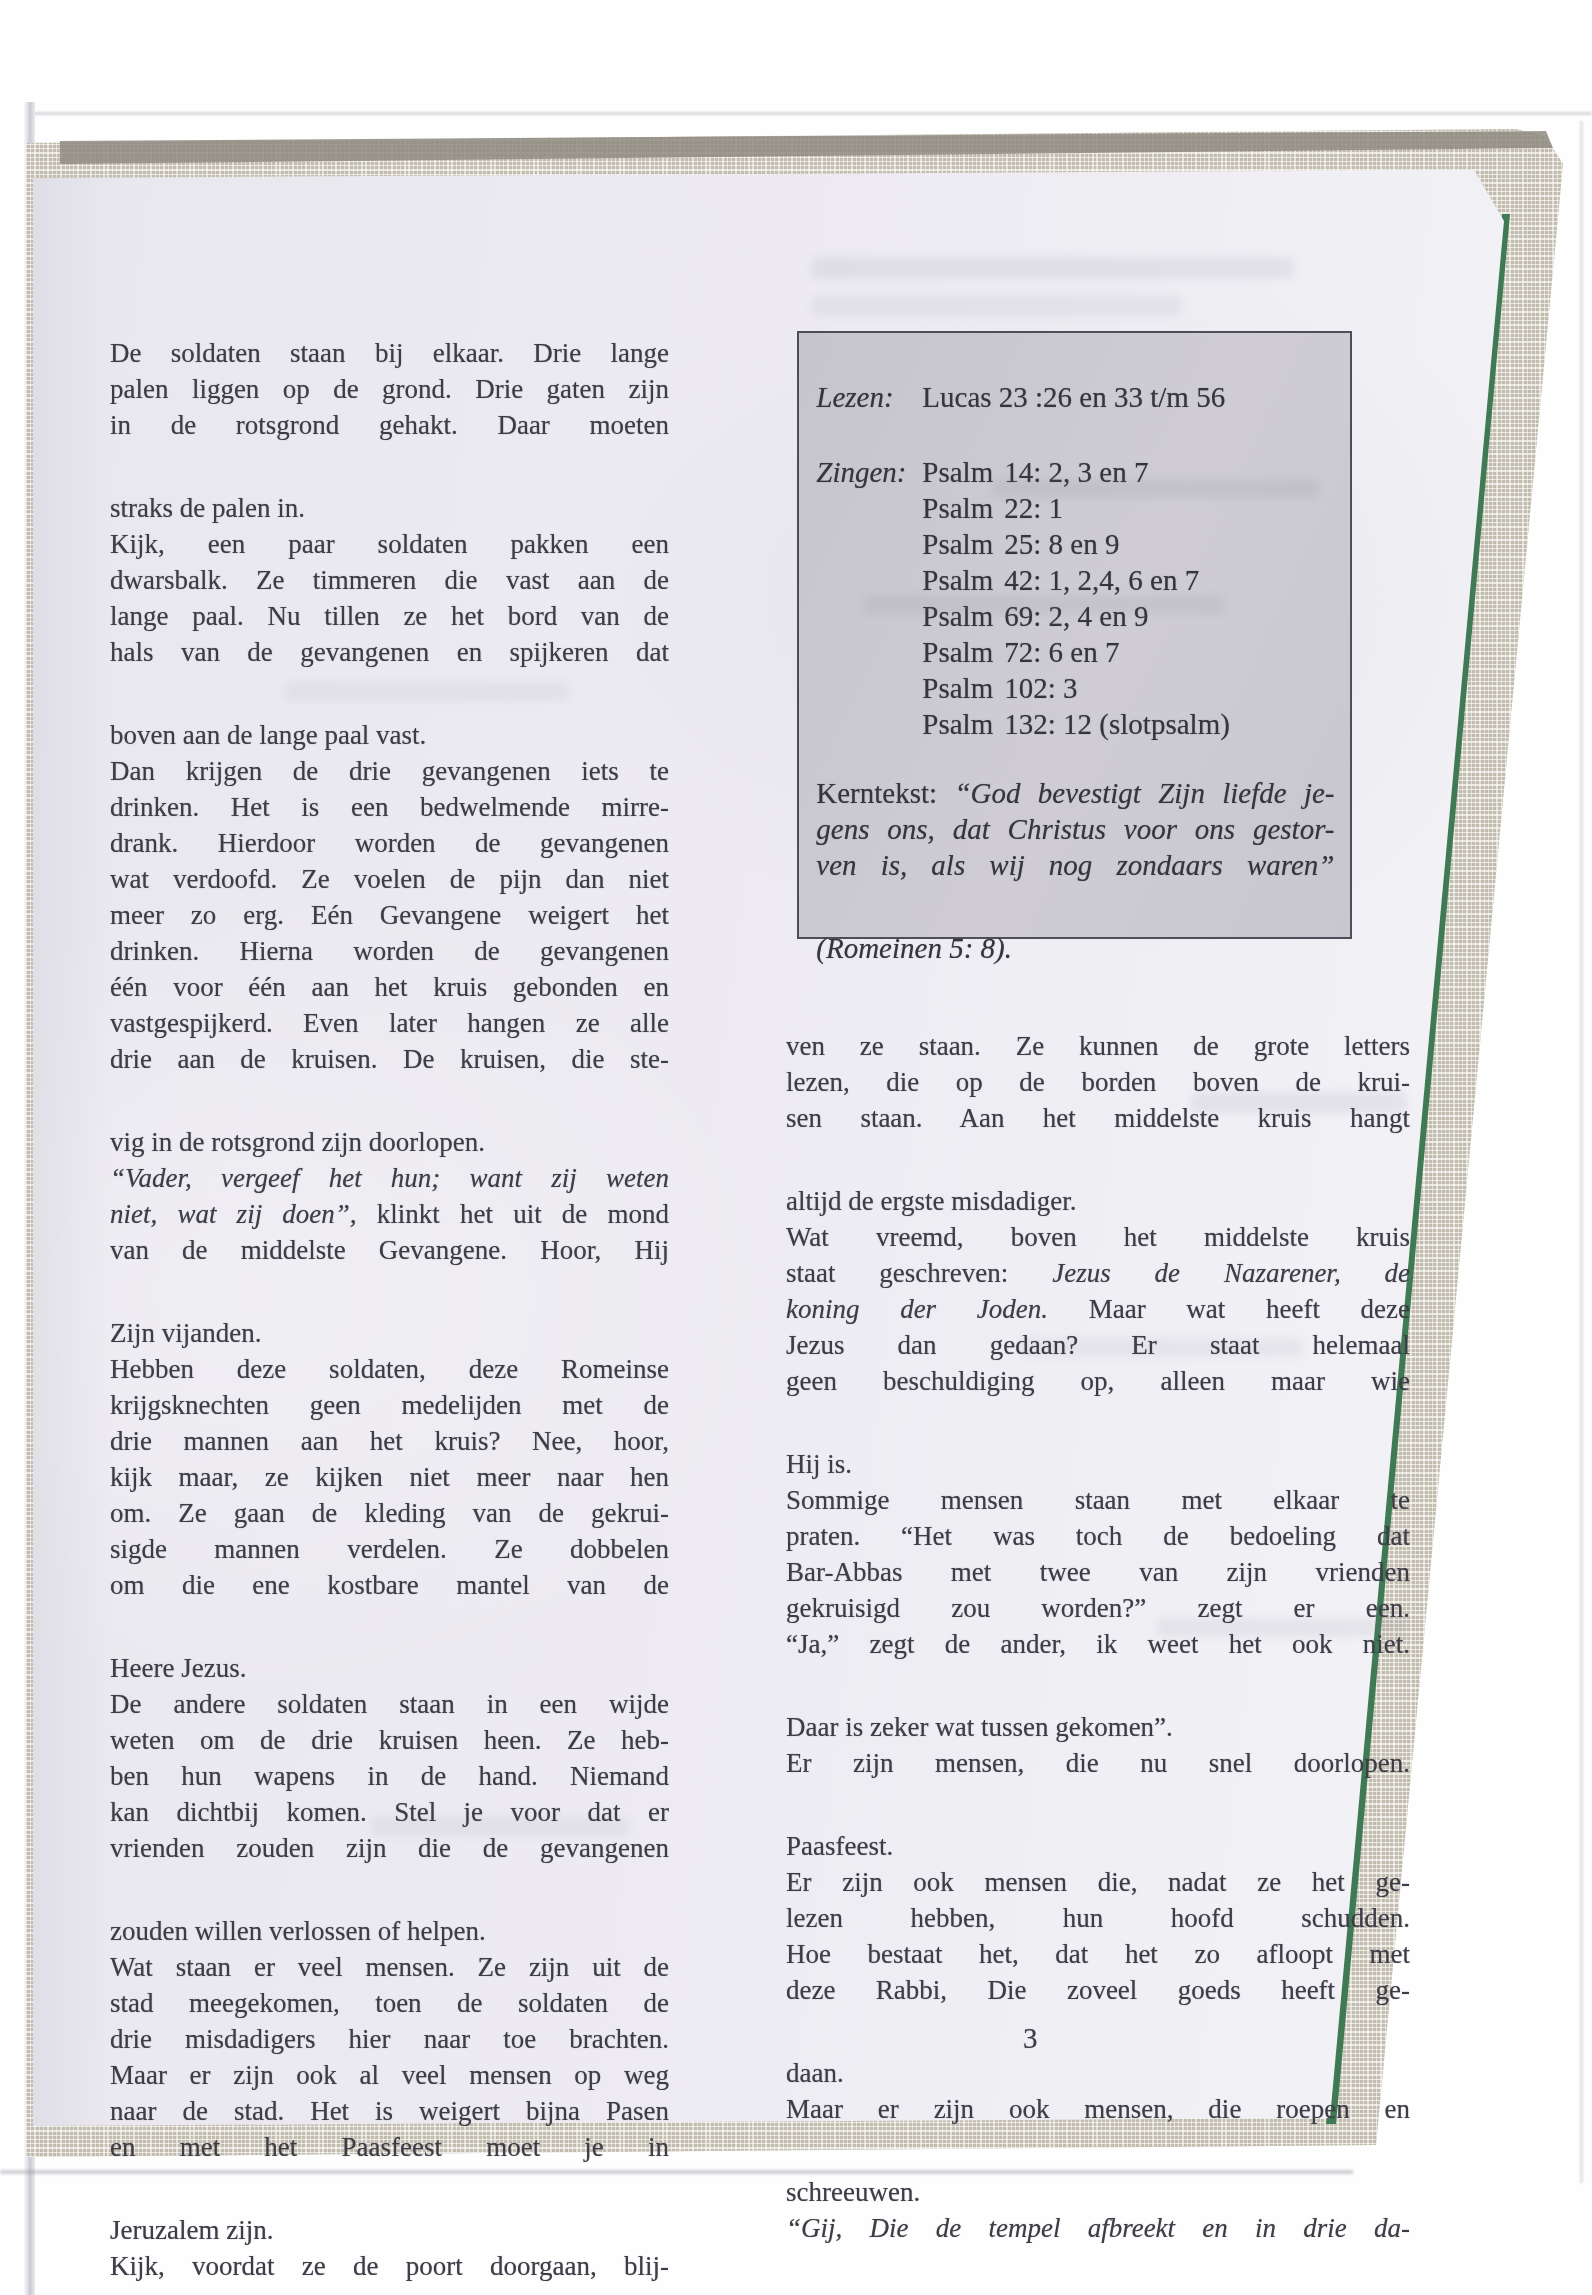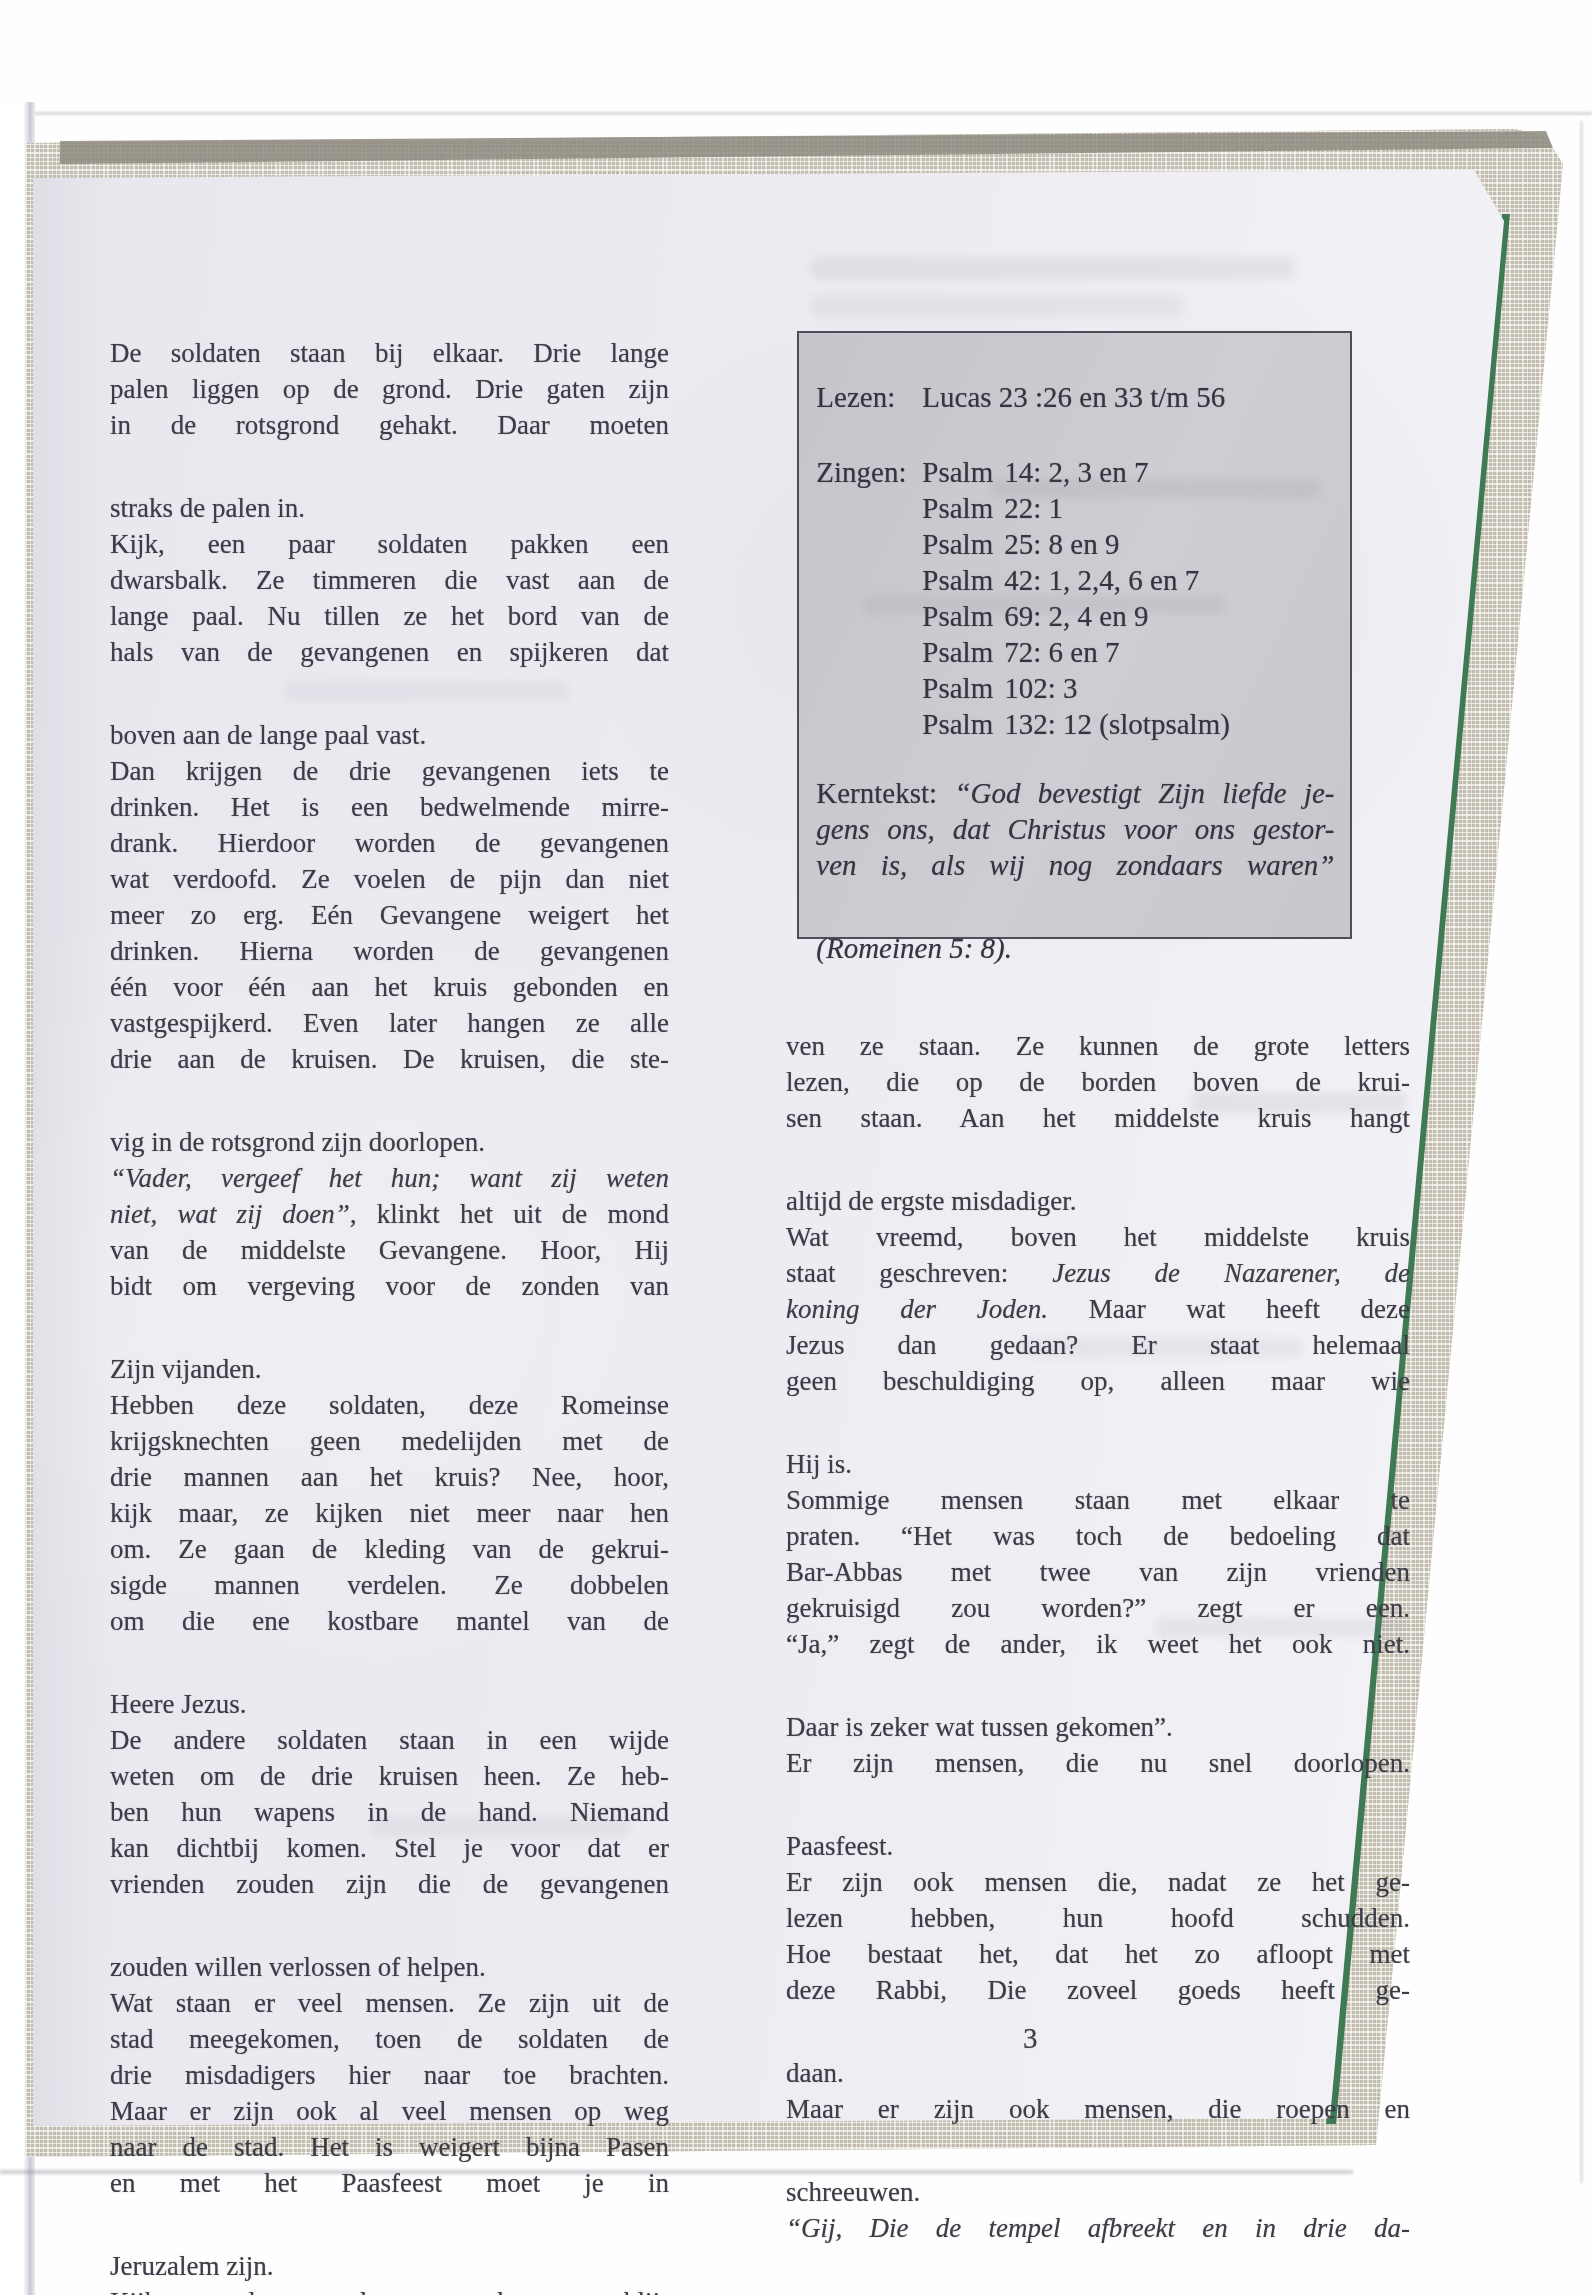--- a/index.html
+++ b/index.html
@@ -68,21 +68,21 @@
   
   #reading-box{
     position:absolute;left:797px;top:331px;width:555px;height:608px;
     box-sizing:border-box;border:2.6px solid #4e4e58;
     background:linear-gradient(115deg,#c6c5cb,#cfcdd3 55%,#c8c7cd);
     z-index:7;color:#35353f;font-size:29px;line-height:36px;
     text-shadow:0 0 1px rgba(53,53,63,.55);
   }
   .box-inner{padding:46px 15.5px 0 17.3px;}
   .box-row{white-space:nowrap;overflow:hidden;}
-  .box-label{display:inline-block;width:106px;}
+  .box-label{display:inline-block;width:106px;font-style:italic;}
   .psalm-word{display:inline-block;width:82px;}
   .gap-lg{height:39px;}
   .gap-md{height:33px;}
   .zingen-wrap{position:relative;}
   .zingen-wrap .box-label{position:absolute;left:0;top:0;}
   .psalm-list{margin-left:106px;}
   #kerntekst .tl{height:36px;}
 
   .page-number{position:absolute;left:1023px;top:2022px;font-size:29px;color:#3d3d47;
                z-index:7;text-shadow:0 0 1px rgba(61,61,71,.55);}
@@ -127,21 +127,20 @@
     <div class="tl"><span>wat verdoofd. Ze voelen de pijn dan niet</span></div>
     <div class="tl"><span>meer zo erg. Eén Gevangene weigert het</span></div>
     <div class="tl"><span>drinken. Hierna worden de gevangenen</span></div>
     <div class="tl"><span>één voor één aan het kruis gebonden en</span></div>
     <div class="tl"><span>vastgespijkerd. Even later hangen ze alle</span></div>
     <div class="tl"><span>drie aan de kruisen. De kruisen, die ste-</span></div>
     <div class="tl last"><span>vig in de rotsgrond zijn doorlopen.</span></div>
     <div class="tl"><span class="it">“Vader, vergeef het hun; want zij weten</span></div>
     <div class="tl"><span class="it">niet, wat zij doen”,</span><span> klinkt het uit de mond</span></div>
     <div class="tl"><span>van de middelste Gevangene. Hoor, Hij</span></div>
-    <div class="tl"><span>bidt om vergeving voor de zonden van</span></div>
     <div class="tl last"><span>Zijn vijanden.</span></div>
     <div class="tl"><span>Hebben deze soldaten, deze Romeinse</span></div>
     <div class="tl"><span>krijgsknechten geen medelijden met de</span></div>
     <div class="tl"><span>drie mannen aan het kruis? Nee, hoor,</span></div>
     <div class="tl"><span>kijk maar, ze kijken niet meer naar hen</span></div>
     <div class="tl"><span>om. Ze gaan de kleding van de gekrui-</span></div>
     <div class="tl"><span>sigde mannen verdelen. Ze dobbelen</span></div>
     <div class="tl"><span>om die ene kostbare mantel van de</span></div>
     <div class="tl last"><span>Heere Jezus.</span></div>
     <div class="tl"><span>De andere soldaten staan in een wijde</span></div>

